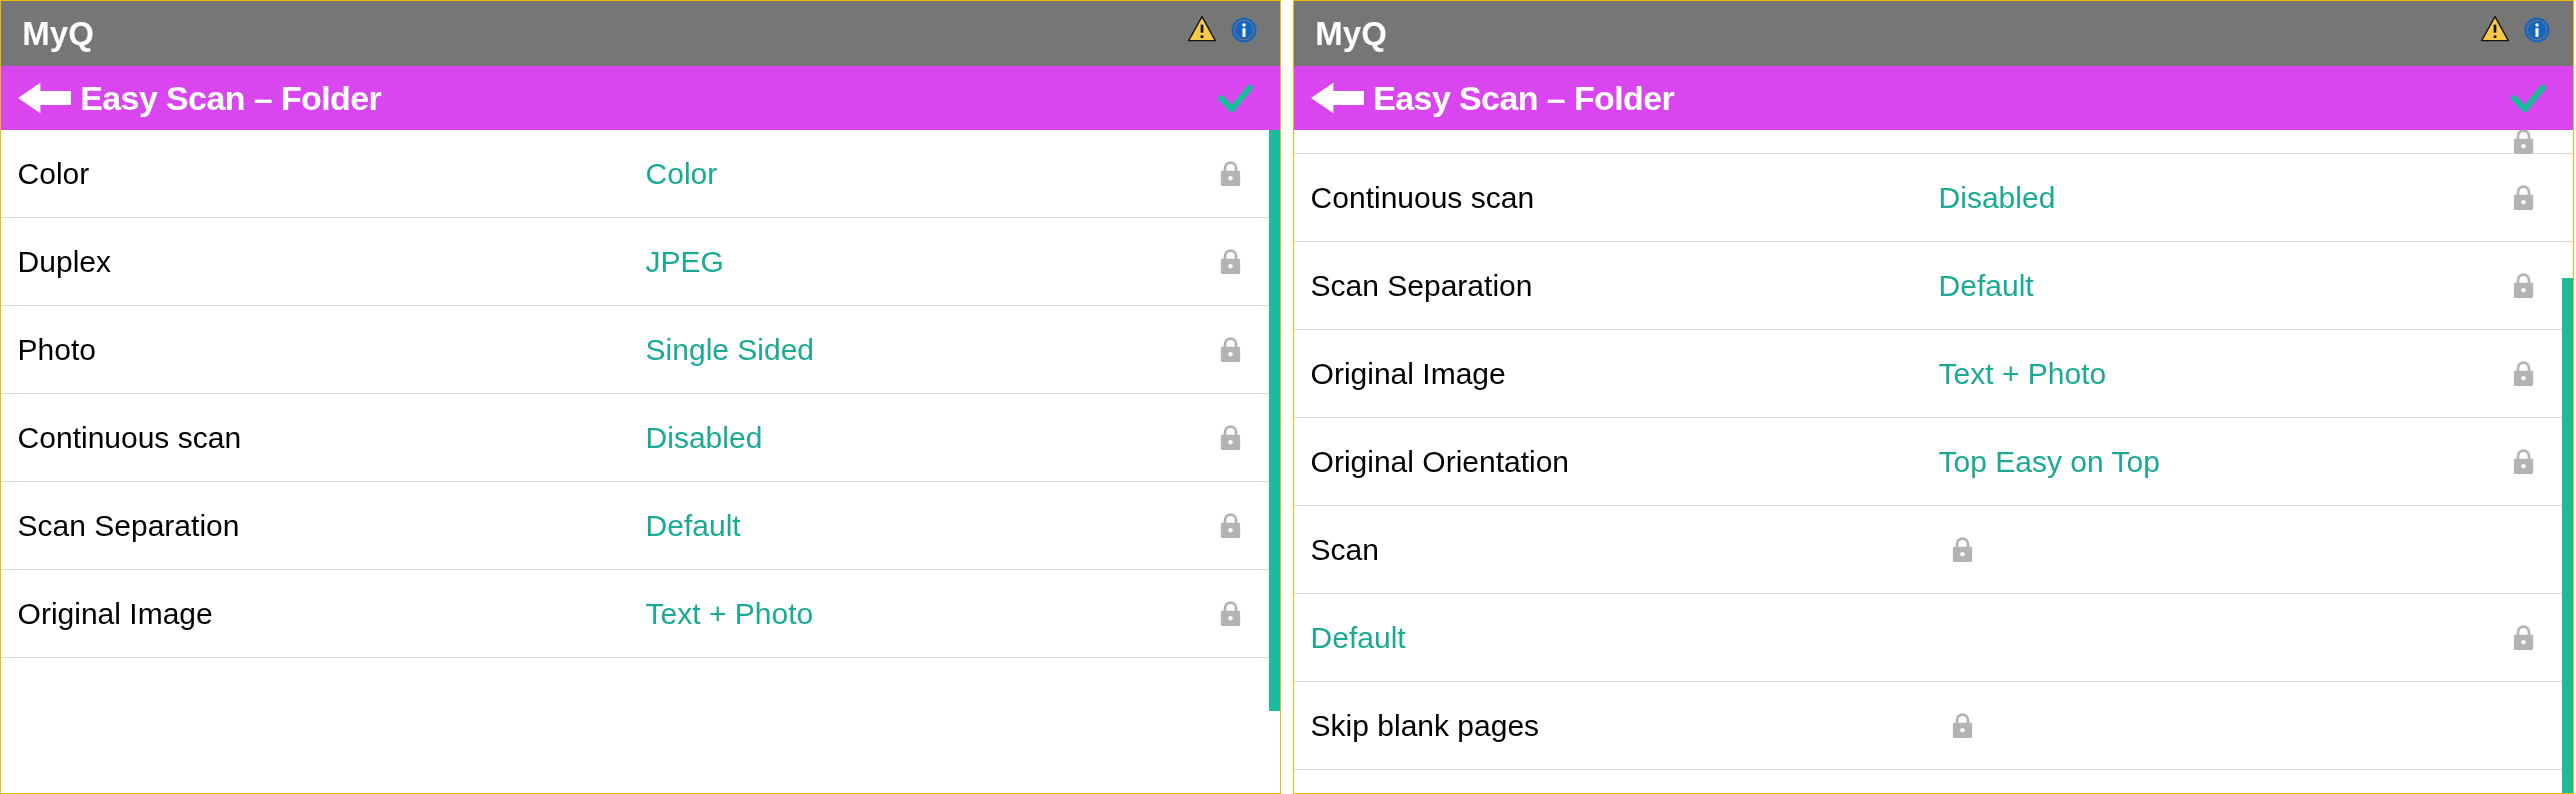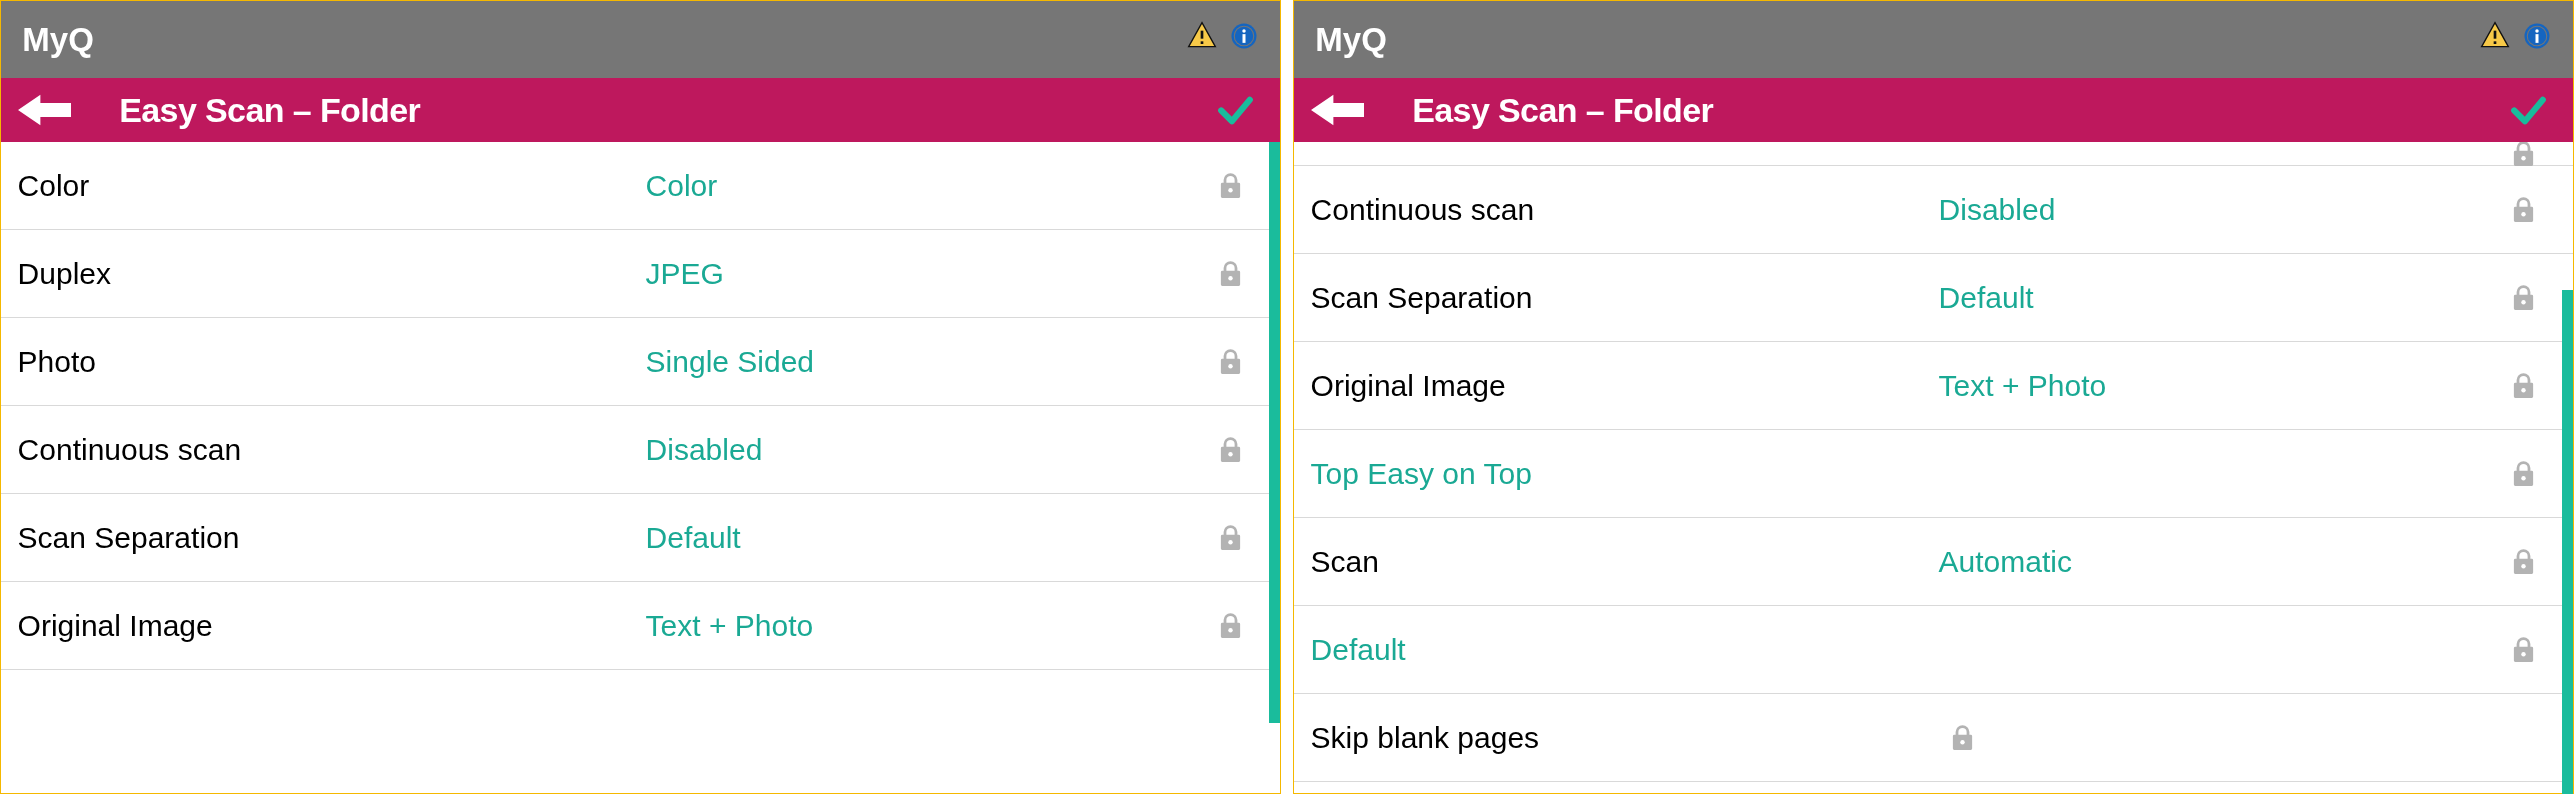--- a/index.html
+++ b/index.html
@@ -17,43 +17,42 @@
     height: 794px;
     position: relative;
     background: #fff;
     border: 1.8px solid transparent;
   }
   .panel.yellow-edge { border-color: #f5b800; }
 
   
   .topbar {
     background: #767676;
-    height: 77px;
+    height: 65px;
     display: flex;
     align-items: center;
     padding: 0 21.3px 0 21.3px;
     color: #fff;
     font-size: 33px;
     font-weight: 600;
     position: relative;
   }
   .topbar .title { flex: 1; }
   .topbar .icons { display: flex; align-items:center; gap: 10.7px; }
 
   
   .blackbar {
-    background: #be185d;
+    background: #d946ef;
     height: 64px;
     display: flex;
     align-items: center;
     padding: 0 18px 0 14.2px;
     color: #fff;
     font-size: 34px;
     font-weight: 700;
-    gap: 39px;
   }
   .blackbar .back {
     width: 59px; height:47px;
     display:flex; align-items:center; justify-content:center;
     cursor:pointer;
     margin-right: 6px;
   }
   .blackbar .label { flex:1; letter-spacing:-0.6px; }
   .blackbar .confirm {
     width: 53px; height:47px;
@@ -278,31 +277,31 @@
         <div class="name">Original Image</div>
         <div class="value">Text + Photo</div>
         <div class="trail lock">
           <svg width="33" height="33" viewBox="0 0 24 24">
             <path fill="#b3b3b3" d="M7 10 V8 a5 5 0 0 1 10 0 V10 h1 a1 1 0 0 1 1 1 v9 a1 1 0 0 1 -1 1 H6 a1 1 0 0 1 -1 -1 v-9 a1 1 0 0 1 1 -1 Z M9 10 h6 V8 a3 3 0 0 0 -6 0 Z"></path>
             <circle cx="12" cy="15.5" r="1.6" fill="#fff"></circle>
           </svg>
         </div>
       </div>
       <div class="row">
+        <div class="name">Original Orientation</div>
         <div class="value">Top Easy on Top</div>
         <div class="trail lock">
           <svg width="33" height="33" viewBox="0 0 24 24">
             <path fill="#b3b3b3" d="M7 10 V8 a5 5 0 0 1 10 0 V10 h1 a1 1 0 0 1 1 1 v9 a1 1 0 0 1 -1 1 H6 a1 1 0 0 1 -1 -1 v-9 a1 1 0 0 1 1 -1 Z M9 10 h6 V8 a3 3 0 0 0 -6 0 Z"></path>
             <circle cx="12" cy="15.5" r="1.6" fill="#fff"></circle>
           </svg>
         </div>
       </div>
       <div class="row">
         <div class="name">Scan</div>
-        <div class="value">Automatic</div>
         <div class="trail lock">
           <svg width="33" height="33" viewBox="0 0 24 24">
             <path fill="#b3b3b3" d="M7 10 V8 a5 5 0 0 1 10 0 V10 h1 a1 1 0 0 1 1 1 v9 a1 1 0 0 1 -1 1 H6 a1 1 0 0 1 -1 -1 v-9 a1 1 0 0 1 1 -1 Z M9 10 h6 V8 a3 3 0 0 0 -6 0 Z"></path>
             <circle cx="12" cy="15.5" r="1.6" fill="#fff"></circle>
           </svg>
         </div>
       </div>
       <div class="row">
         <div class="value">Default</div>
         <div class="trail lock">

